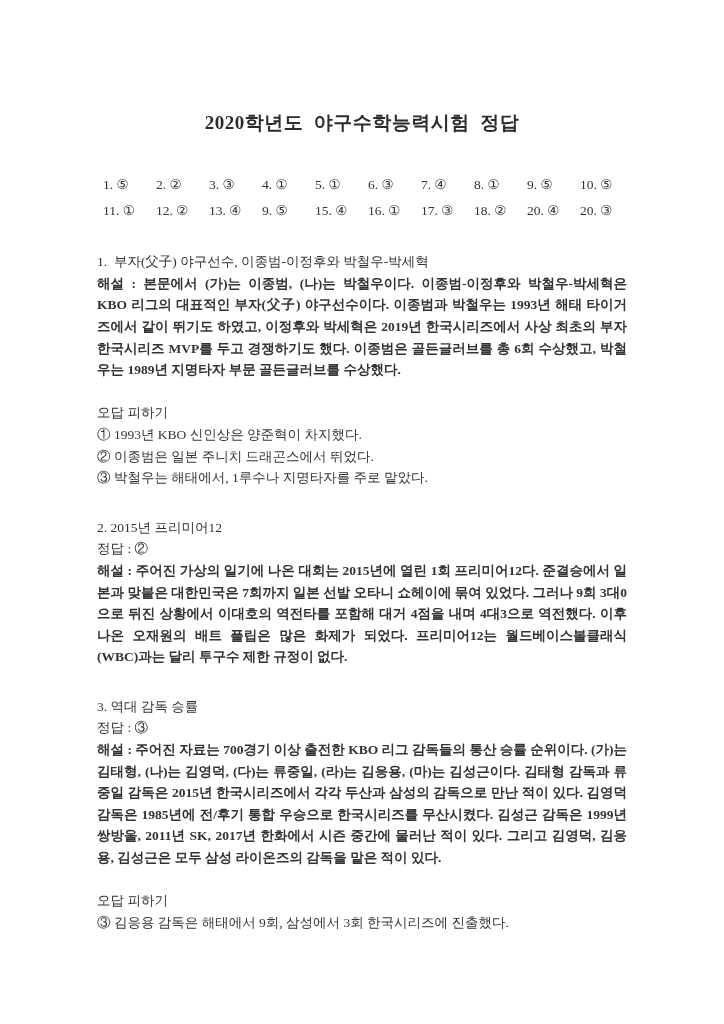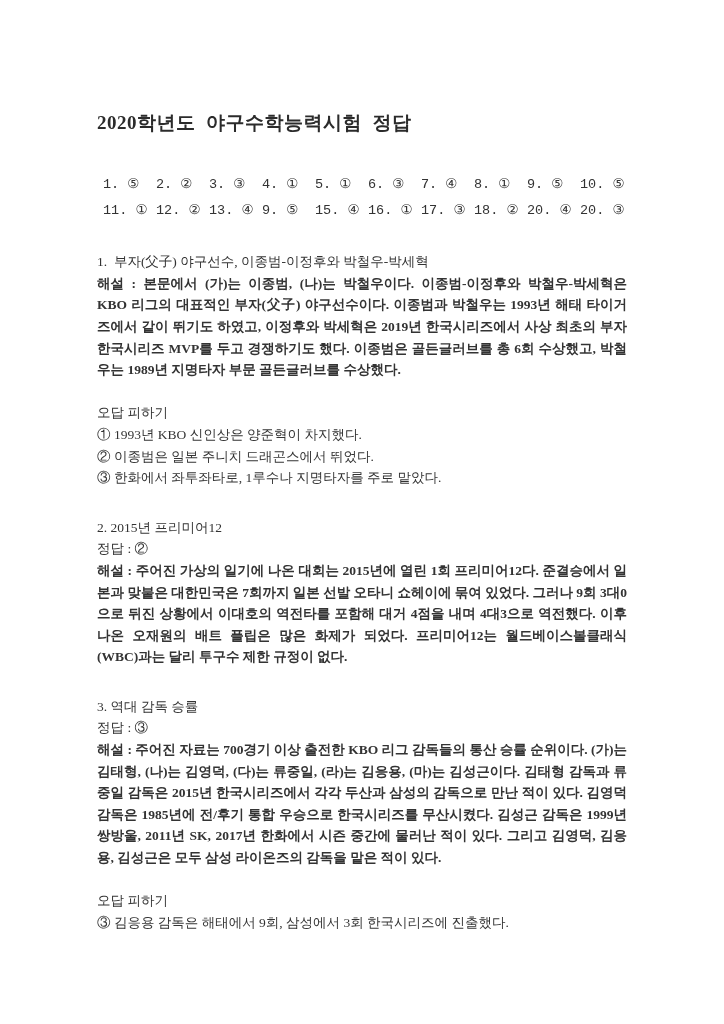--- a/index.html
+++ b/index.html
@@ -15,34 +15,34 @@
     width: 724px;
     height: 1024px;
     padding: 110px 97px 40px 97px;
     font-family: "Liberation Serif", "DejaVu Serif", serif;
     color: #333333;
     font-size: 13.5px;
     line-height: 21.6px;
   }
   .title {
     margin: 0;
+    text-align: center;
     font-size: 19px;
     line-height: 26px;
     font-weight: bold;
     letter-spacing: 0.5px;
     white-space: pre-wrap;
     color: #2b2b2b;
   }
   .answer-grid {
     margin-top: 38px;
     display: grid;
     grid-template-columns: repeat(10, 1fr);
     row-gap: 4px;
     width: 100%;
-    font-family: Liberation Mono, monospace;
   }
   .answer-item {
     white-space: nowrap;
     text-align: left;
     padding-left: 6px;
   }
   .section-first { margin-top: 30px; }
   .section-gap   { margin-top: 28px; }
   .line {
     white-space: pre-wrap;
@@ -87,21 +87,21 @@
     <span class="answer-item">20. ③</span>
   </div>
 
   <section class="section-first">
     <div class="line">1.  부자(父子) 야구선수, 이종범-이정후와 박철우-박세혁</div>
     <p class="para">해설 : 본문에서 (가)는 이종범, (나)는 박철우이다. 이종범-이정후와 박철우-박세혁은 KBO 리그의 대표적인 부자(父子) 야구선수이다. 이종범과 박철우는 1993년 해태 타이거즈에서 같이 뛰기도 하였고, 이정후와 박세혁은 2019년 한국시리즈에서 사상 최초의 부자 한국시리즈 MVP를 두고 경쟁하기도 했다. 이종범은 골든글러브를 총 6회 수상했고, 박철우는 1989년 지명타자 부문 골든글러브를 수상했다.</p>
     <div class="wrong-block">
       <div class="line">오답 피하기</div>
       <div class="line">① 1993년 KBO 신인상은 양준혁이 차지했다.</div>
       <div class="line">② 이종범은 일본 주니치 드래곤스에서 뛰었다.</div>
-      <div class="line">③ 한화에서 좌투좌타로, 1루수나 지명타자를 주로 맡았다.</div>
+      <div class="line">③ 박철우는 해태에서, 1루수나 지명타자를 주로 맡았다.</div>
     </div>
   </section>
 
   <section class="section-gap">
     <div class="line">2. 2015년 프리미어12</div>
     <div class="line">정답 : ②</div>
     <p class="para">해설 : 주어진 가상의 일기에 나온 대회는 2015년에 열린 1회 프리미어12다. 준결승에서 일본과 맞붙은 대한민국은 7회까지 일본 선발 오타니 쇼헤이에 묶여 있었다. 그러나 9회 3대0으로 뒤진 상황에서 이대호의 역전타를 포함해 대거 4점을 내며 4대3으로 역전했다. 이후 나온 오재원의 배트 플립은 많은 화제가 되었다. 프리미어12는 월드베이스볼클래식(WBC)과는 달리 투구수 제한 규정이 없다.</p>
   </section>
 
   <section class="section-gap">

